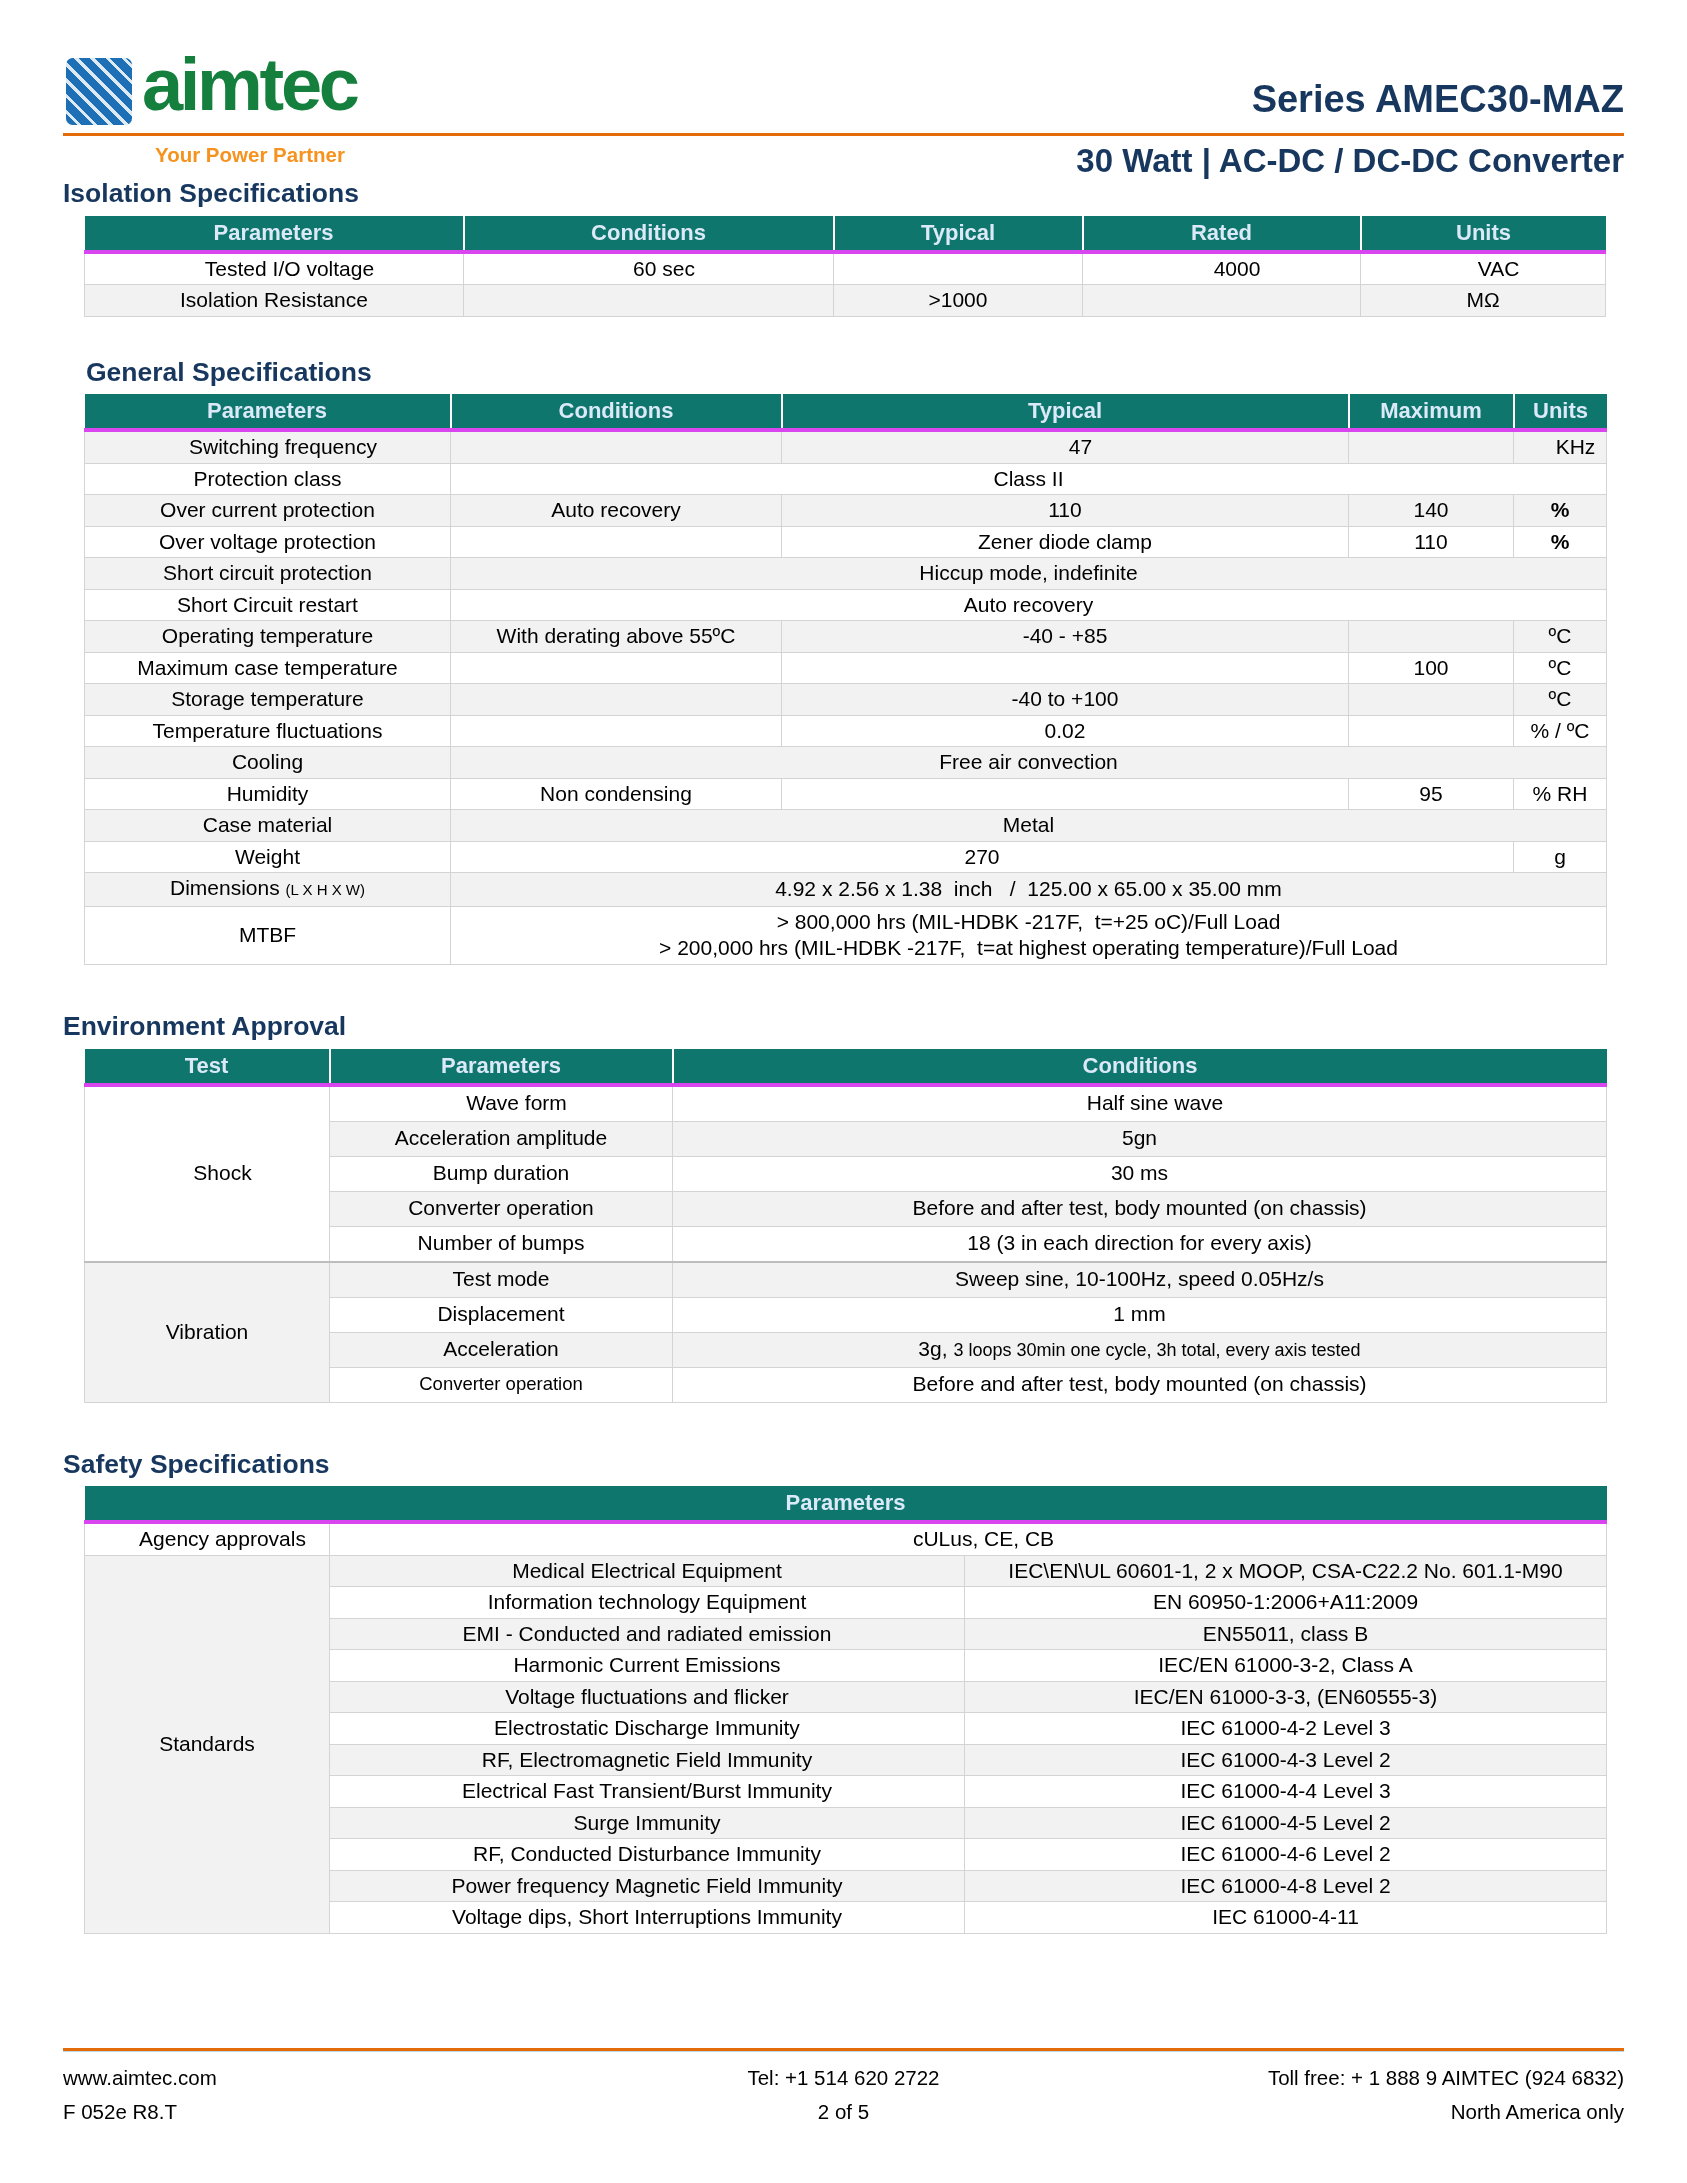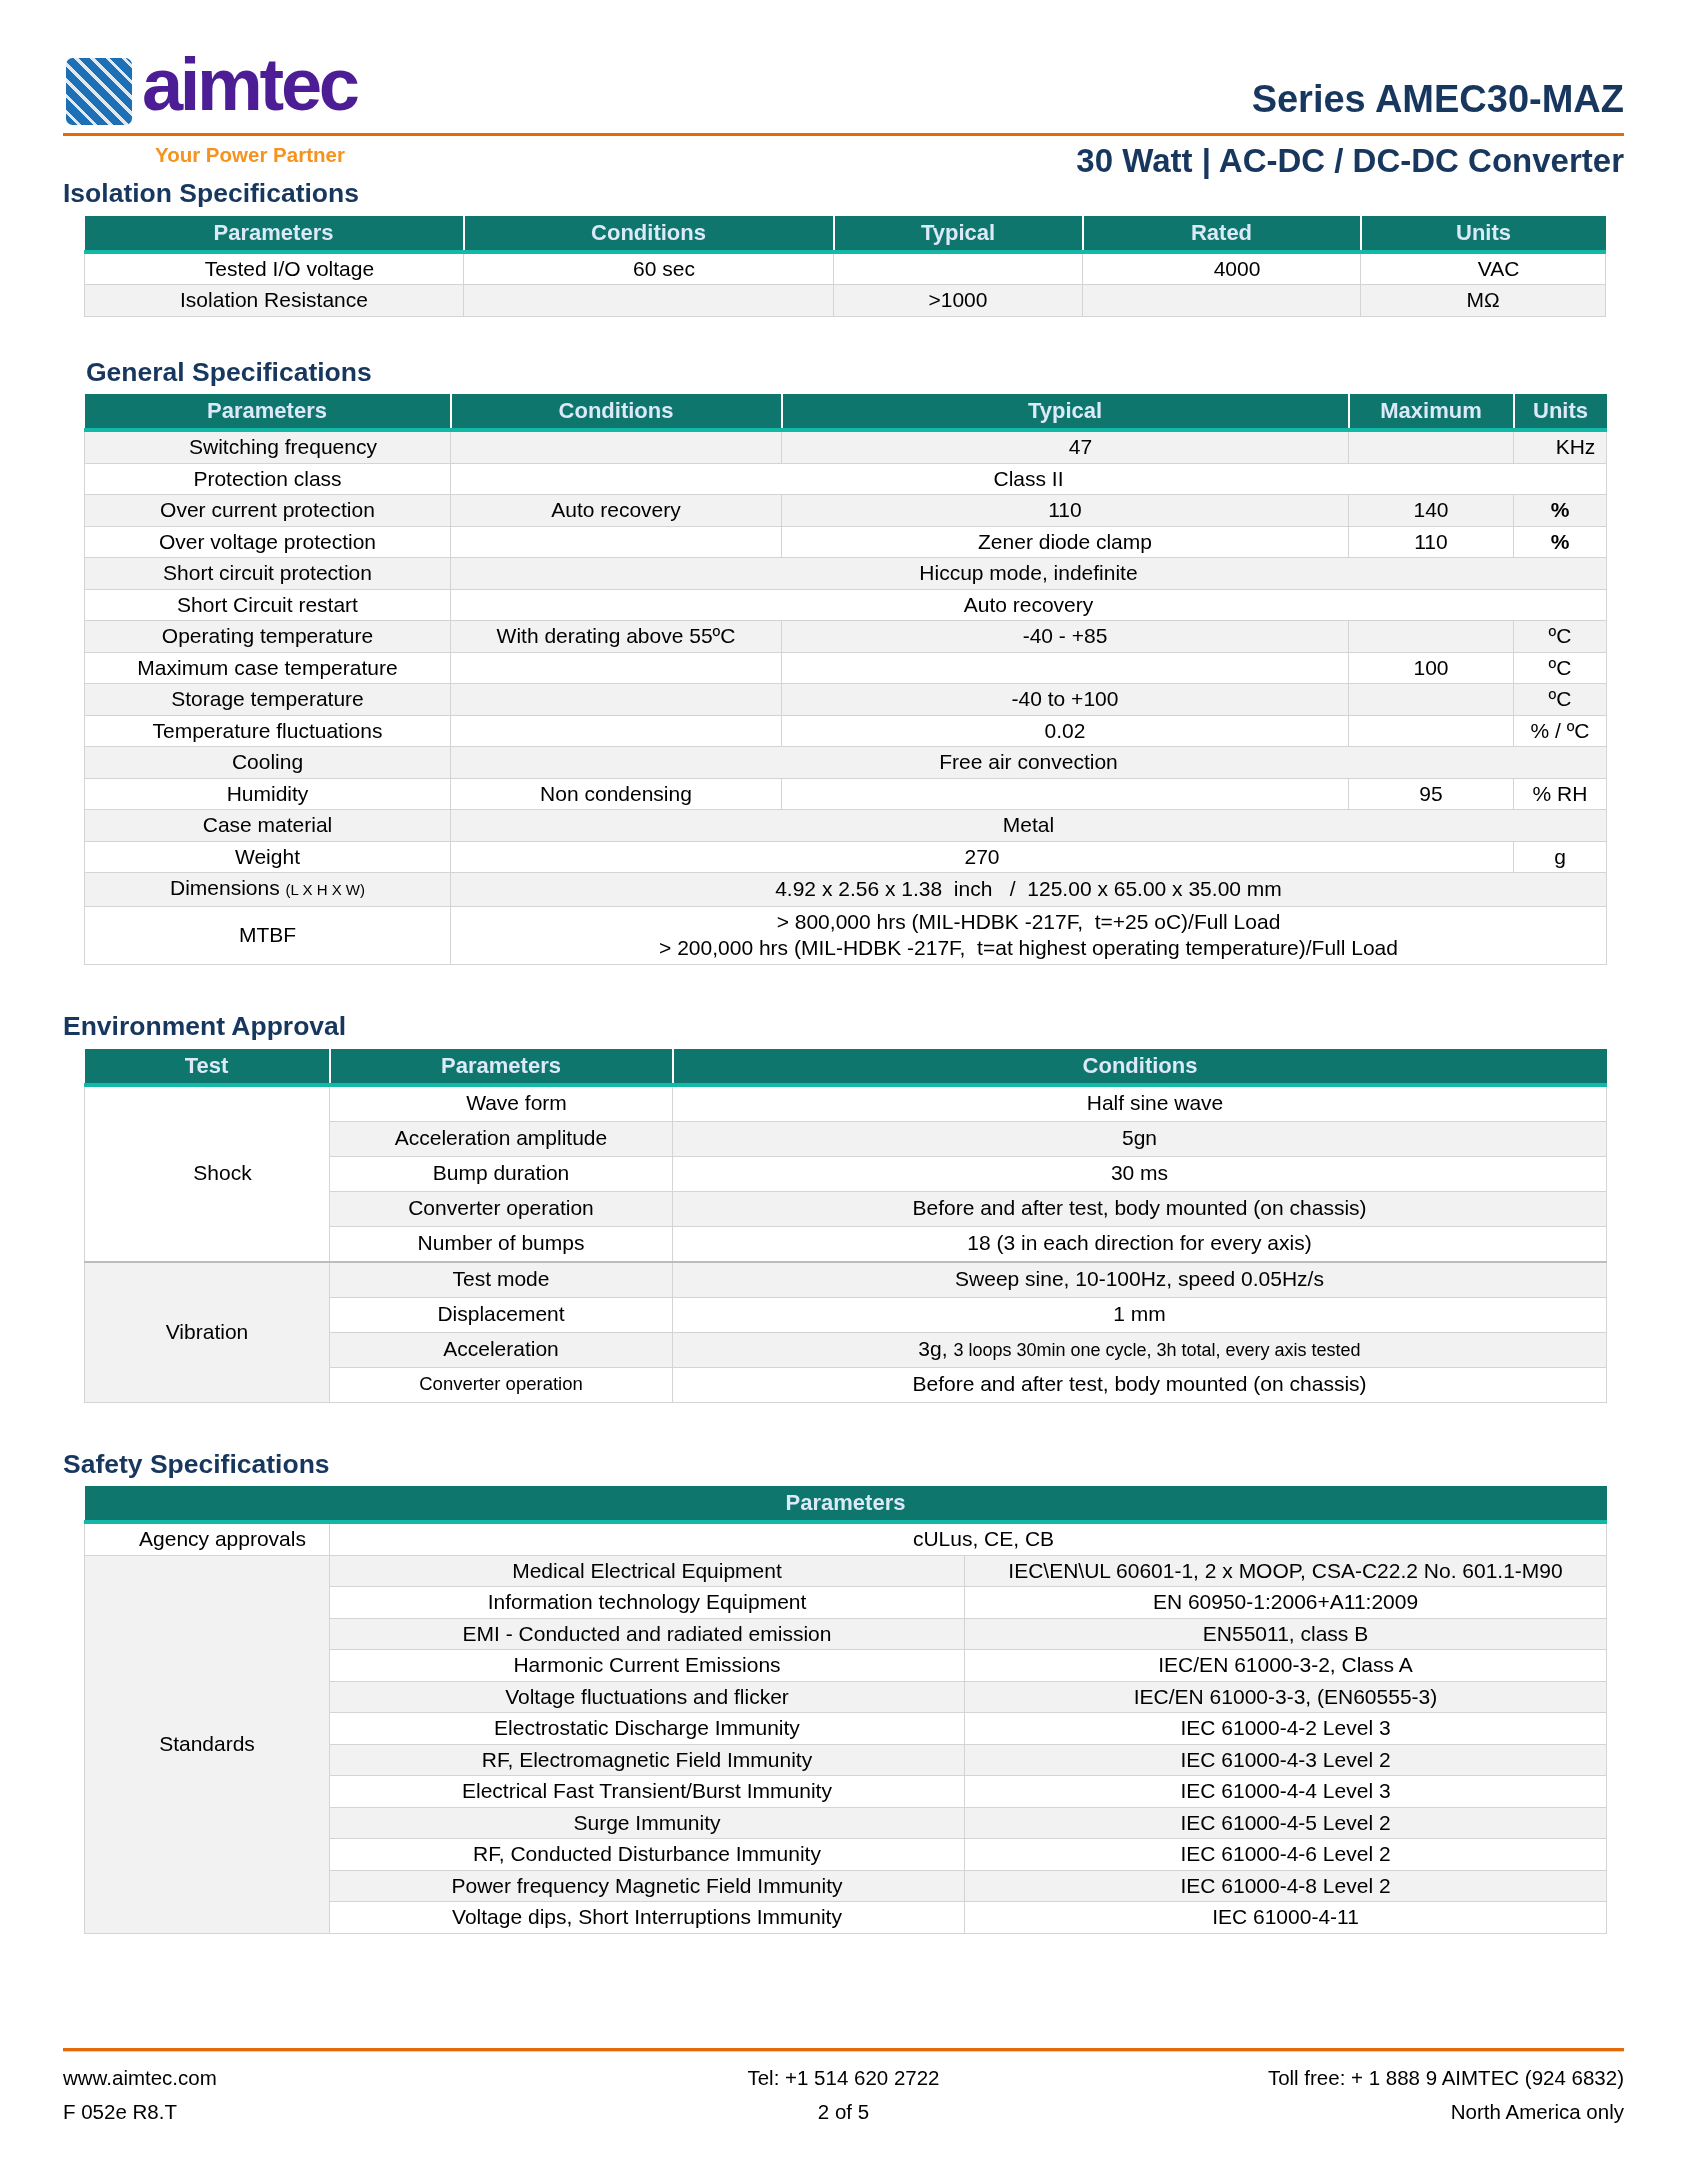--- a/index.html
+++ b/index.html
@@ -4,21 +4,21 @@
 <style>
   html,body{margin:0;padding:0;background:#fff;}
   .page{position:relative;width:1687px;height:2183px;background:#fff;overflow:hidden;
         font-family:"Liberation Sans", sans-serif;color:#000;}
 
   
   .hdr{position:relative;height:173px;}
   .logo-square{position:absolute;left:66px;top:58px;width:66px;height:67px;border-radius:6.6px;
     background:#1D70B5;
     background-image:repeating-linear-gradient(45deg, rgba(255,255,255,0) 0 8px, rgba(255,255,255,.85) 8px 11.2px);}
-  .logo-text{position:absolute;left:142px;top:48px;font-size:74px;font-weight:bold;color:#4c1d95;
+  .logo-text{position:absolute;left:142px;top:48px;font-size:74px;font-weight:bold;color:#15803d;
     letter-spacing:-3.3px;line-height:74px;}
   .tagline{position:absolute;left:155px;top:143px;font-size:20.5px;font-weight:bold;color:#F6921E;}
   .hdr-rule{position:absolute;left:63px;right:63px;top:133px;height:2.6px;background:#E36C09;}
   .series-title{position:absolute;right:63px;top:78px;font-size:38px;font-weight:bold;color:#17375E;}
   .subtitle{position:absolute;right:63px;top:142px;font-size:33px;font-weight:bold;color:#17375E;}
 
   
   .sec-title{font-size:26.5px;font-weight:bold;color:#17375E;margin:0 0 6.6px 63px;}
   .sec-title.gen{margin-left:86px;}
   .mt-iso{margin-top:5.3px;}
@@ -26,21 +26,21 @@
   .mt-env{margin-top:46px;}
   .mt-saf{margin-top:46px;}
 
   
   table.spec{border-collapse:collapse;table-layout:fixed;width:1522px;margin-left:84px;}
   table.spec th{background:#0f766e;color:#DCE9F8;font-weight:bold;font-size:22px;
     padding:4px 8px;border-right:2px solid #fff;border-bottom:2.6px solid #fff;text-align:center;}
   table.spec th:last-child{border-right:none;}
   table.spec td{font-size:21px;line-height:26.5px;padding:2px 8px;border:1.3px solid #D4D4D4;
     text-align:center;vertical-align:middle;}
-  table.spec tbody tr.first td{border-top:4px solid #14b8a6;padding-left:39px;}
+  table.spec tbody tr.first td{border-top:4px solid #d946ef;padding-left:39px;}
   table.spec tr.alt td{background:#F2F2F2;}
   td.cl{text-align:left;}
   th.hl{text-align:left;}
   .ub{font-weight:bold;}
   .note{font-size:15px;}
   .pre{white-space:pre-wrap;}
   .sm{font-size:18px;}
   tr.smrow td{font-size:18.5px;}
   .env td{height:30px;margin-top:20px;}
   .test-cell{background:#fff;text-align:left;}

